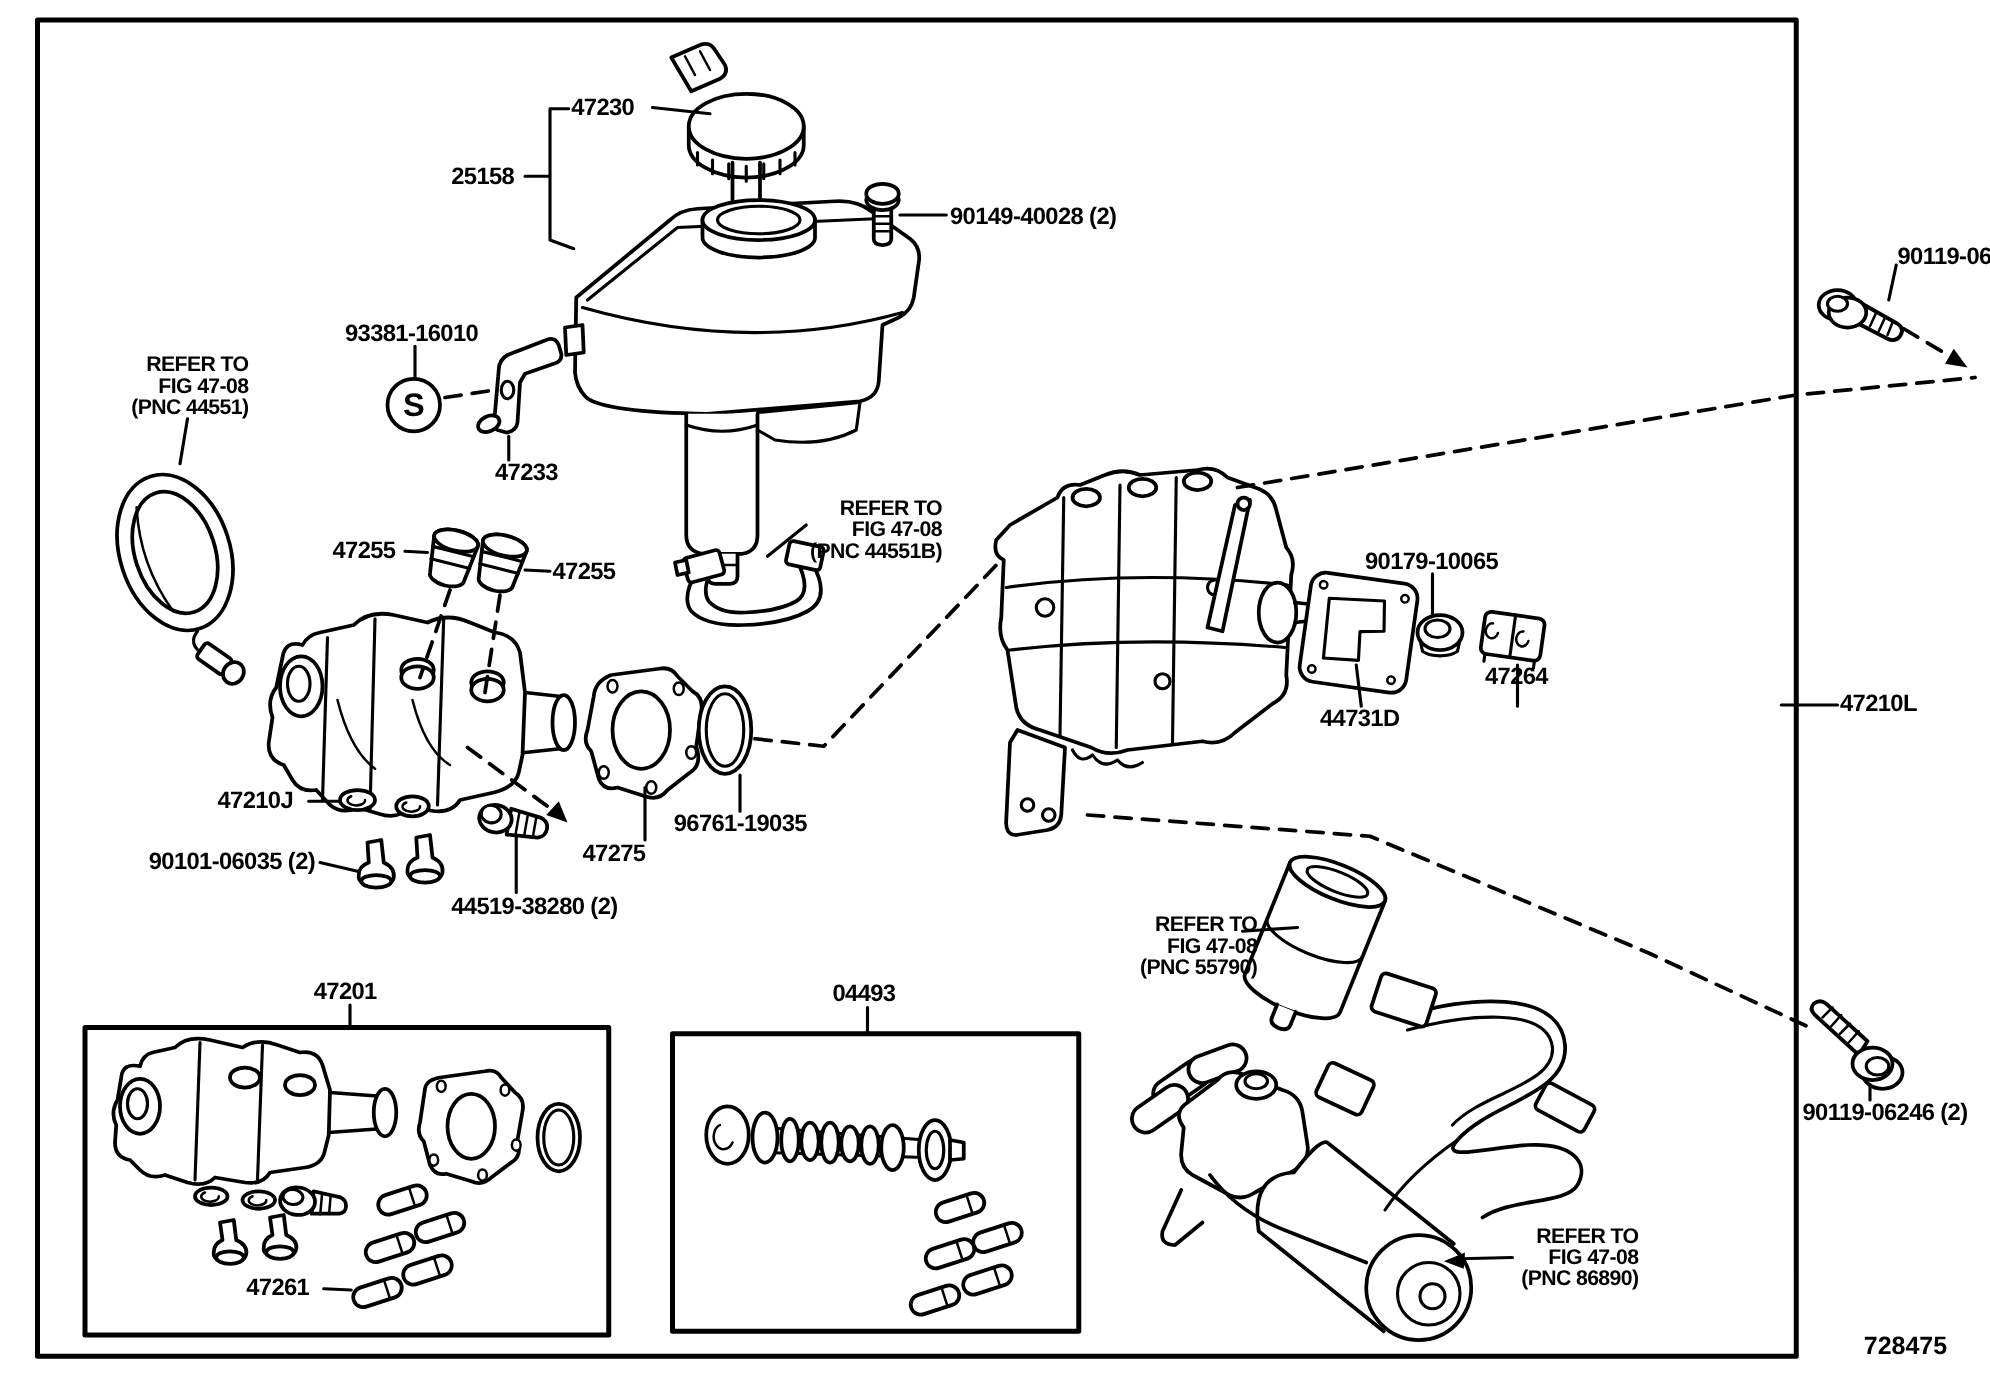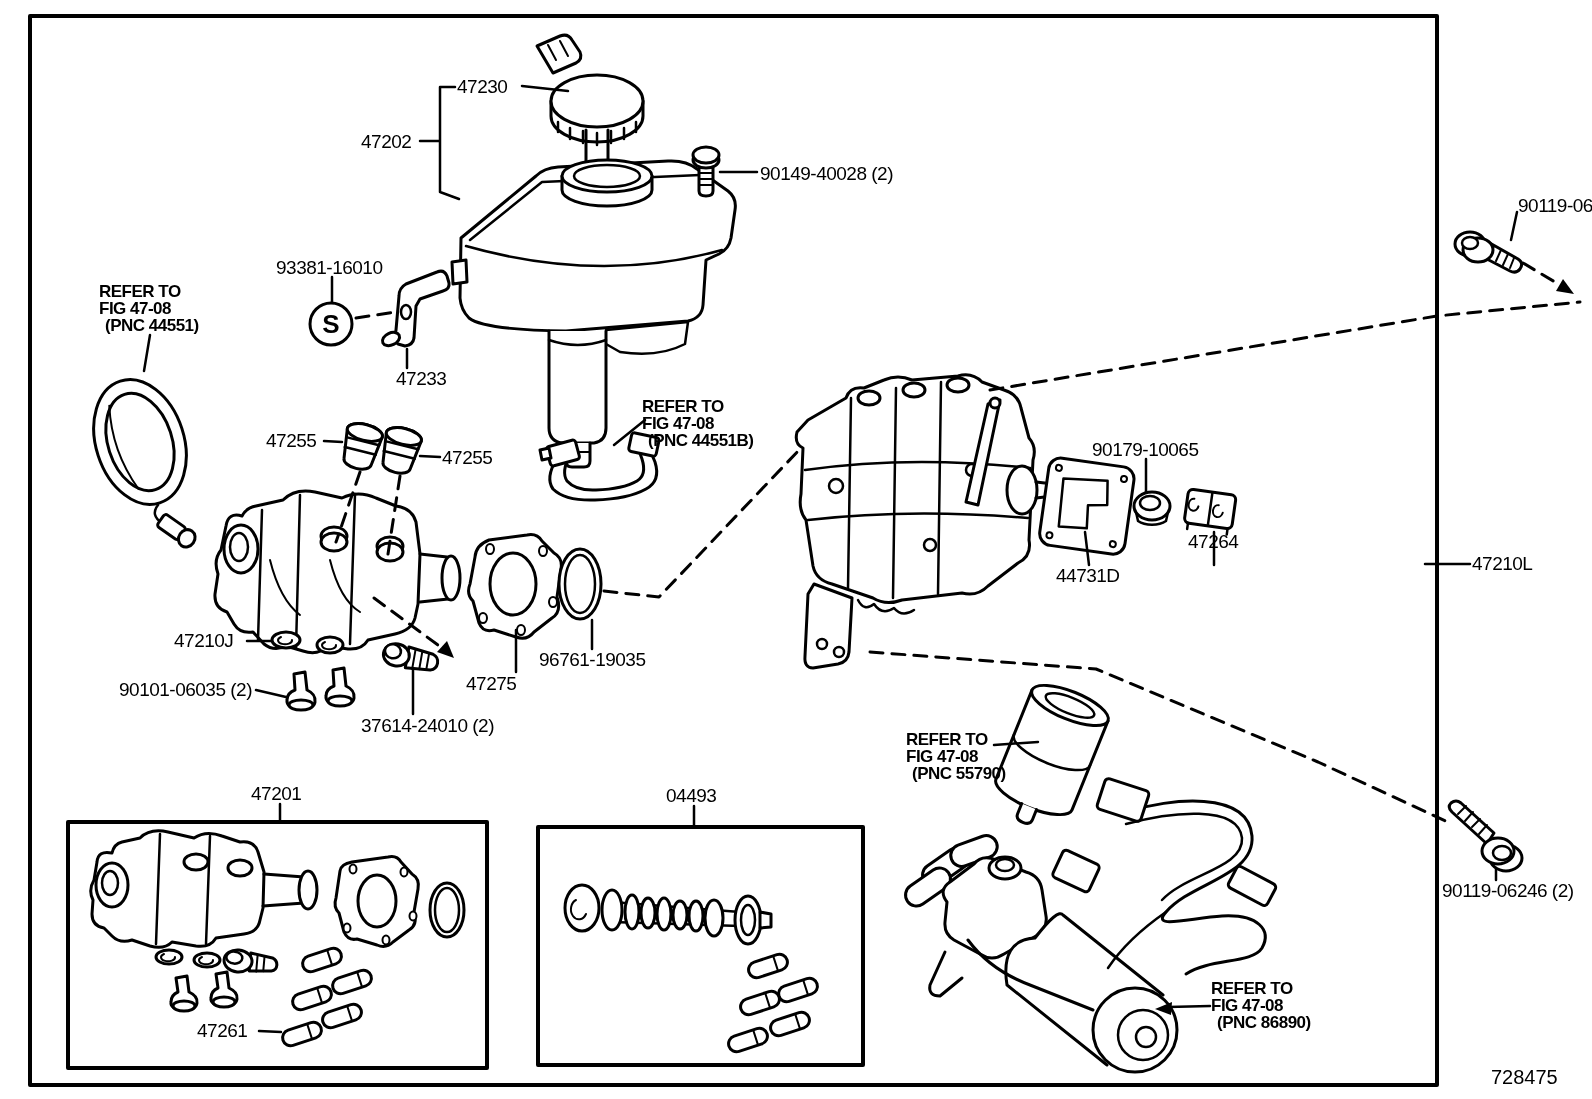--- a/index.html
+++ b/index.html
@@ -1,21 +1,21 @@
 <!DOCTYPE html>
 <html><head>
 <meta charset="utf-8">
 <style>
   html,body{margin:0;padding:0;background:#ffffff;}
   .stage{position:relative;width:1592px;height:1099px;background:#ffffff;
          font-family:"Liberation Sans",sans-serif;color:#000;overflow:hidden;}
   .stage svg{position:absolute;left:0;top:0;}
-  .lbl{position:absolute;font-weight:normal;font-size:19px;letter-spacing:-0.5px;white-space:nowrap;}
+  .lbl{position:absolute;font-weight:bold;font-size:19px;letter-spacing:-0.5px;white-space:nowrap;}
   .fig{font-size:20px;letter-spacing:0;}
-  .ref{position:absolute;font-weight:bold;font-size:17px;line-height:17px;letter-spacing:-0.5px;white-space:nowrap;}
+  .ref{position:absolute;font-weight:bold;font-size:17px;line-height:17px;letter-spacing:-0.5px;white-space:nowrap;text-align:right;}
   .ref .i{padding-left:6px;}
 </style>
 </head>
 <body>
 
 <div class="stage">
 
 <svg width="1592" height="1099" viewBox="0 0 1592 1099" fill="none" stroke="#000000" stroke-width="3" stroke-linecap="round" stroke-linejoin="round">
 
   <rect x="30" y="16" width="1407" height="1069" stroke-width="4"></rect>
@@ -378,34 +378,34 @@
     <path d="M994,745 L1038,742"></path>
     <path d="M1210,1006 L1168,1007"></path>
     <path d="M1496,868 L1496,880"></path>
     <path d="M1517,212 L1511,240"></path>
     <path d="M1425,564 L1470,564"></path>
     <path d="M259,1031 L281,1032"></path>
   </g>
 </svg>
 
 <div class="lbl" style="left:457px;top:76px">47230</div>
-<div class="lbl" style="left:361px;top:131px">47202</div>
+<div class="lbl" style="left:361px;top:131px">25158</div>
 <div class="lbl" style="left:760px;top:163px">90149-40028 (2)</div>
 <div class="lbl" style="left:1518px;top:195px">90119-06398</div>
 <div class="lbl" style="left:276px;top:257px">93381-16010</div>
 <div class="lbl" style="left:396px;top:368px">47233</div>
 <div class="lbl" style="left:266px;top:430px">47255</div>
 <div class="lbl" style="left:442px;top:447px">47255</div>
 <div class="lbl" style="left:1092px;top:439px">90179-10065</div>
 <div class="lbl" style="left:1056px;top:565px">44731D</div>
 <div class="lbl" style="left:1188px;top:531px">47264</div>
 <div class="lbl" style="left:1472px;top:553px">47210L</div>
 <div class="lbl" style="left:174px;top:630px">47210J</div>
 <div class="lbl" style="left:119px;top:679px">90101-06035 (2)</div>
-<div class="lbl" style="left:361px;top:715px">37614-24010 (2)</div>
+<div class="lbl" style="left:361px;top:715px">44519-38280 (2)</div>
 <div class="lbl" style="left:539px;top:649px">96761-19035</div>
 <div class="lbl" style="left:466px;top:673px">47275</div>
 <div class="lbl" style="left:251px;top:783px">47201</div>
 <div class="lbl" style="left:666px;top:785px">04493</div>
 <div class="lbl" style="left:197px;top:1020px">47261</div>
 <div class="lbl" style="left:1442px;top:880px">90119-06246 (2)</div>
 <div class="lbl fig" style="left:1491px;top:1066px">728475</div>
 
 <div class="ref" style="left:99px;top:283px">
   <div>REFER TO</div>

